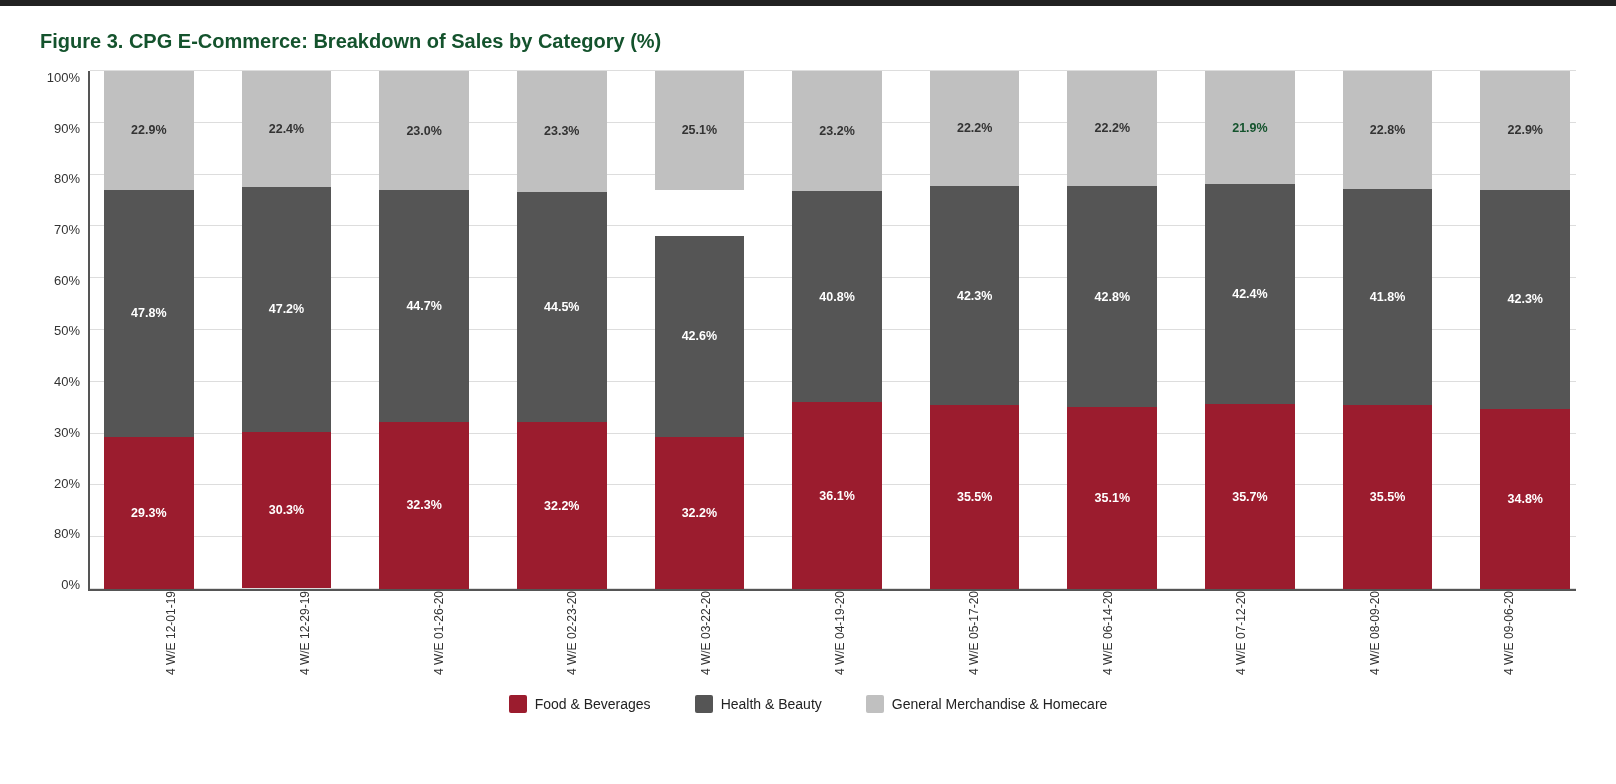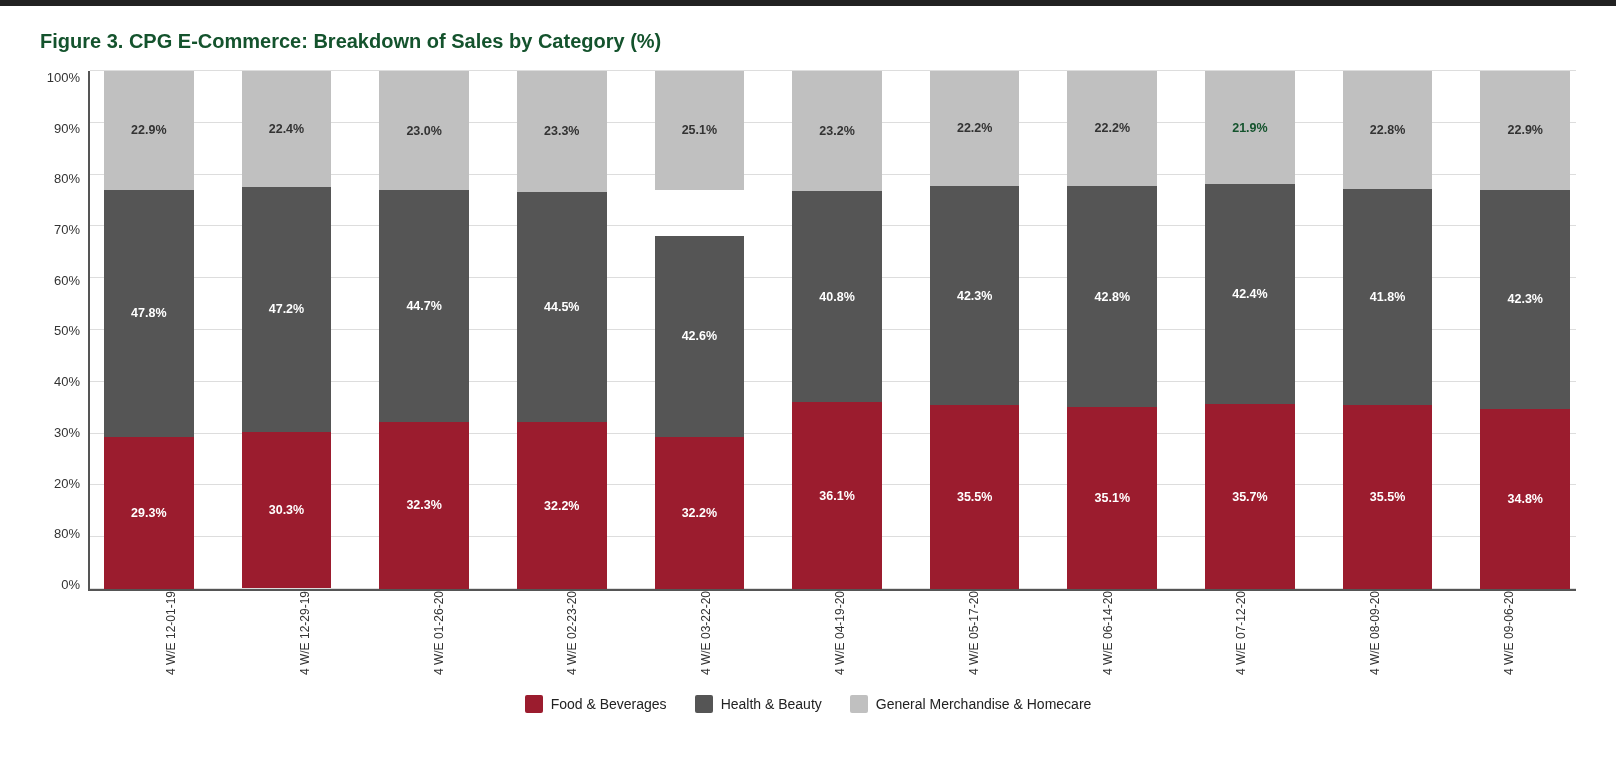--- a/index.html
+++ b/index.html
@@ -108,21 +108,21 @@
       writing-mode: vertical-rl;
       transform: rotate(180deg);
       text-align: right;
       white-space: nowrap;
       padding-top: 6px;
     }
     .legend {
       display: flex;
       flex-direction: row;
       justify-content: center;
-      gap: 28px;
+      gap: 44px;
       margin-top: 14px;
       align-items: center;
     }
     .legend-item {
       display: flex;
       align-items: center;
       gap: 8px;
       font-size: 14px;
       color: #222;
     }

